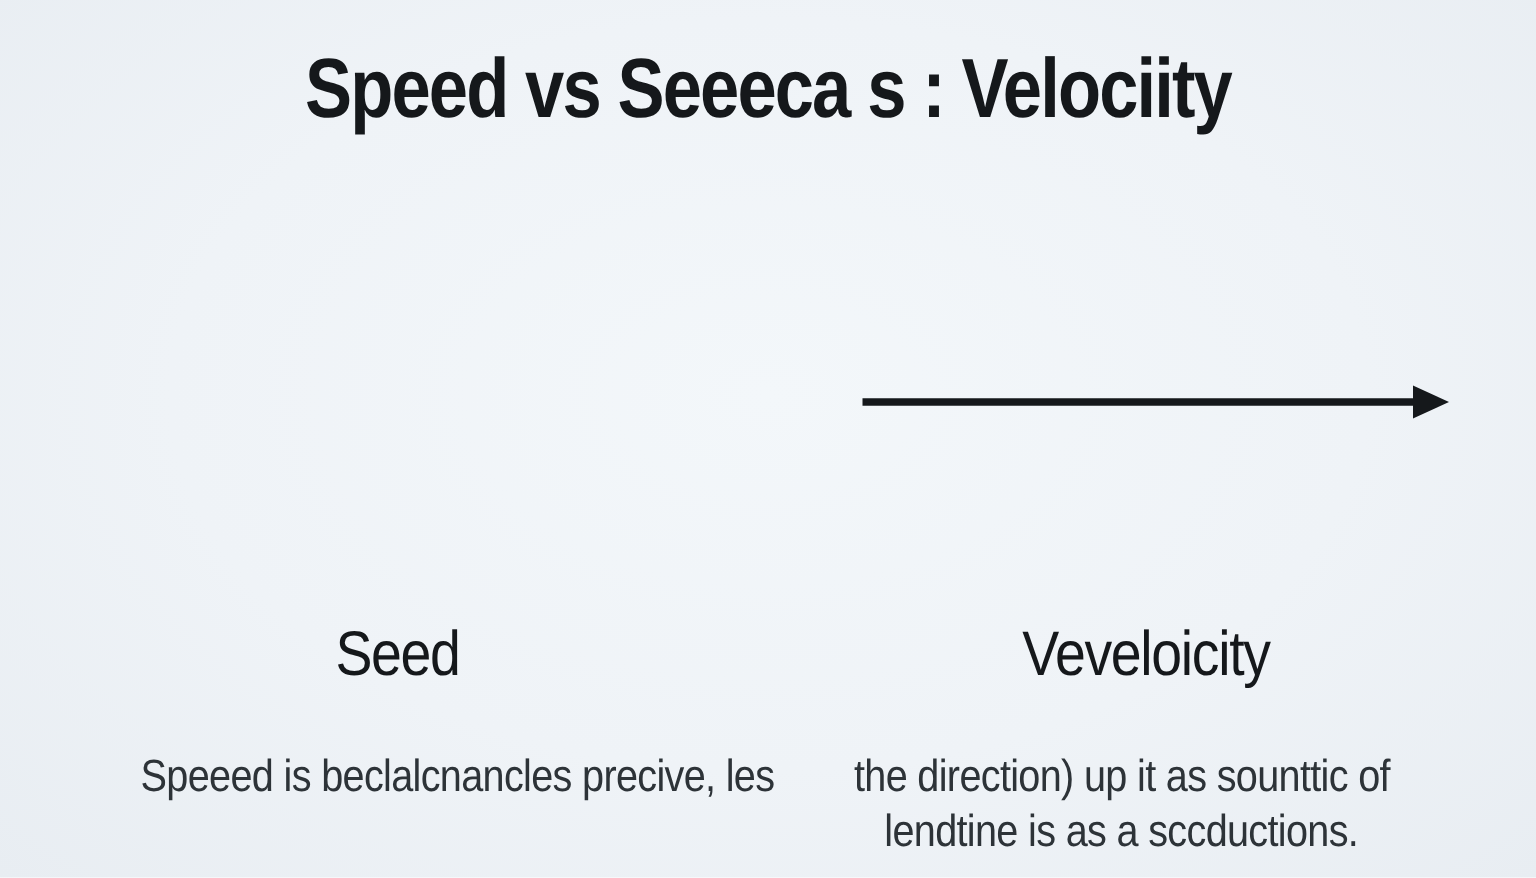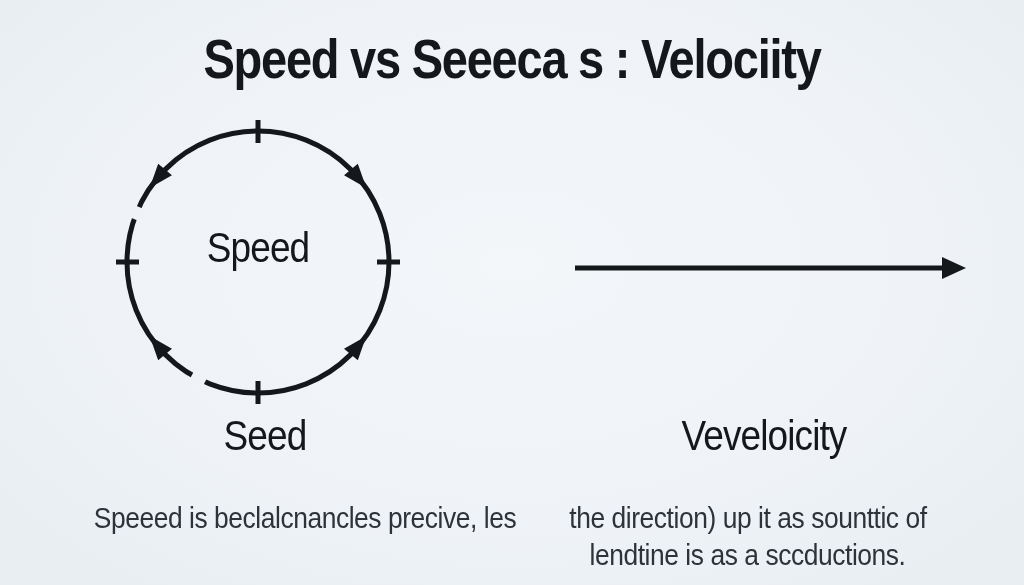--- a/index.html
+++ b/index.html
@@ -53,43 +53,20 @@
   .caption-left{position:absolute;left:60px;top:499px;width:490px;}
   .caption-right{position:absolute;left:545px;top:499px;width:405px;}
 </style>
 </head>
 <body>
 
 <div class="stage">
 
   <h1 class="title">Speed vs Seeeca s : Velociity</h1>
 
-  <div class="circle-figure">
-    <svg width="300" height="300" viewBox="0 0 300 300">
-      <circle cx="150" cy="150" r="131" stroke-width="5" class="stroke-ink"></circle>
-
-      <line x1="31" y1="95" x2="26" y2="107" stroke-width="9" class="stroke-bg"></line>
-      <line x1="84" y1="263" x2="97" y2="270" stroke-width="9" class="stroke-bg"></line>
-
-      <g stroke-width="5" class="stroke-ink">
-        <line x1="150" y1="8" x2="150" y2="31"></line>
-        <line x1="150" y1="269" x2="150" y2="292"></line>
-        <line x1="8" y1="150" x2="31" y2="150"></line>
-        <line x1="269" y1="150" x2="292" y2="150"></line>
-      </g>
-
-      <g class="fill-ink">
-        <polygon points="-11,-9 13,0 -11,9" transform="translate(50,66) rotate(130)"></polygon>
-        <polygon points="-11,-9 13,0 -11,9" transform="translate(250,66) rotate(50)"></polygon>
-        <polygon points="-11,-9 13,0 -11,9" transform="translate(50,234) rotate(-130)"></polygon>
-        <polygon points="-11,-9 13,0 -11,9" transform="translate(250,234) rotate(-50)"></polygon>
-      </g>
-    </svg>
-    <div class="center-label">Speed</div>
-  </div>
 
   <div class="center-label label-seed">Seed</div>
 
   <svg class="arrow-figure" width="400" height="40" viewBox="0 0 400 40">
     <line x1="5" y1="20" x2="374" y2="20" stroke-width="5" class="stroke-ink"></line>
     <polygon points="372,9 396,20 372,31" class="fill-ink"></polygon>
   </svg>
 
   <div class="center-label label-velocity">Veveloicity</div>
 

